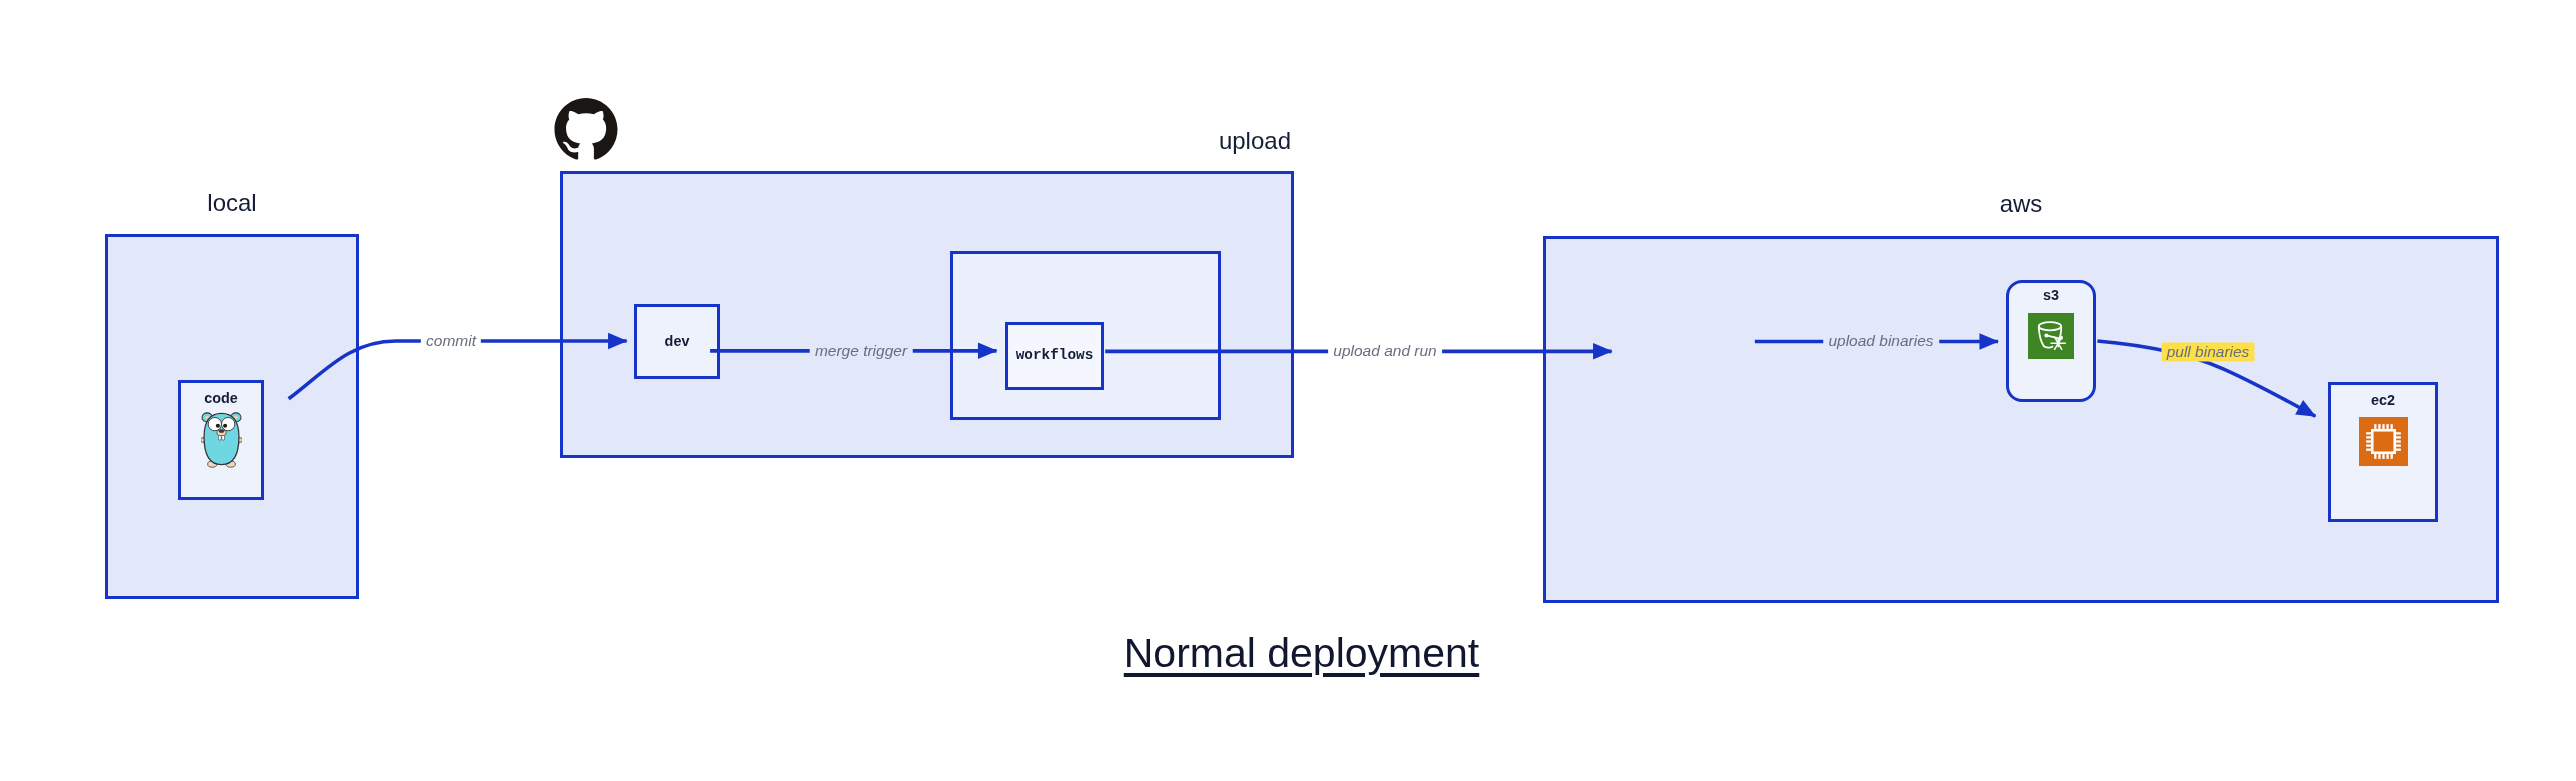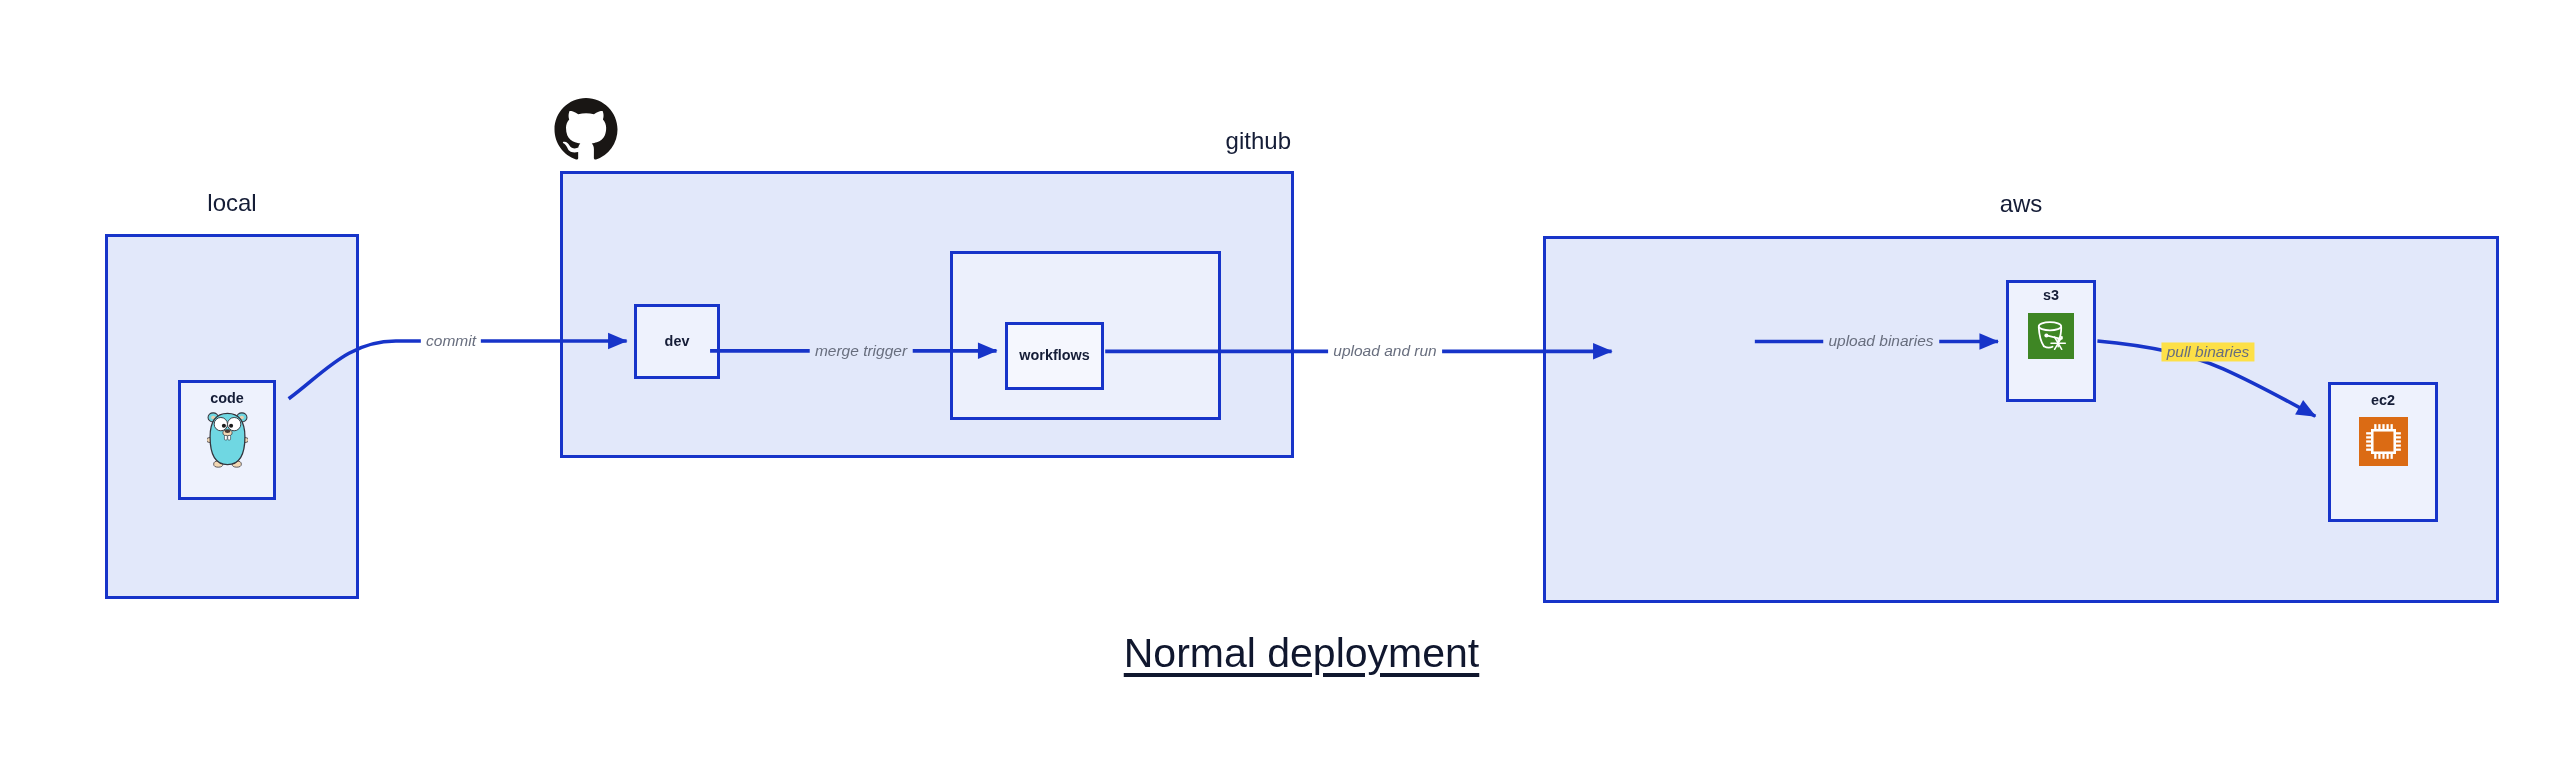--- a/index.html
+++ b/index.html
@@ -20,34 +20,34 @@
          text-decoration:underline;text-decoration-thickness:4.1px;text-underline-offset:6.2px;}
   .edges{position:absolute;left:0;top:0;pointer-events:none;}
   .icon{display:block;}
 </style>
 </head>
 <body>
 
 <div class="canvas">
 
   <div class="grp-label" style="left:105px;top:190px;width:254px;text-align:center;">local</div>
-  <div class="grp-label" style="left:1082px;top:128px;width:209px;text-align:right;">github</div>
+  <div class="grp-label" style="left:1082px;top:128px;width:209px;text-align:right;">upload</div>
   <div class="grp-label small" style="left:950px;top:212px;width:271px;text-align:center;">master</div>
   <div class="grp-label" style="left:1543px;top:191px;width:956px;text-align:center;">aws</div>
 
   <svg class="icon" style="position:absolute;left:554px;top:98px;" width="64" height="63" viewBox="0 0 16 16" fill="#191614">
     <path d="M8 0C3.58 0 0 3.58 0 8c0 3.54 2.29 6.53 5.47 7.59.4.07.55-.17.55-.38 0-.19-.01-.82-.01-1.49-2.01.37-2.53-.49-2.69-.94-.09-.23-.48-.94-.82-1.13-.28-.15-.68-.52-.01-.53.63-.01 1.08.58 1.23.82.72 1.21 1.87.87 2.33.66.07-.52.28-.87.51-1.07-1.78-.2-3.64-.89-3.64-3.95 0-.87.31-1.59.82-2.15-.08-.2-.36-1.02.08-2.12 0 0 .67-.21 2.2.82.64-.18 1.32-.27 2-.27s1.36.09 2 .27c1.53-1.04 2.2-.82 2.2-.82.44 1.1.16 1.92.08 2.12.51.56.82 1.27.82 2.15 0 3.07-1.87 3.75-3.65 3.95.29.25.54.73.54 1.48 0 1.07-.01 1.93-.01 2.2 0 .21.15.46.55.38A8.01 8.01 0 0 0 16 8c0-4.42-3.58-8-8-8z"></path>
   </svg>
 
   <div class="grp" style="left:105px;top:234px;width:254px;height:365px;"></div>
   <div class="grp" style="left:560px;top:171px;width:734px;height:287px;"></div>
   <div class="grp sub" style="left:950px;top:251px;width:271px;height:169px;"></div>
   <div class="grp" style="left:1543px;top:236px;width:956px;height:367px;"></div>
 
-  <div class="node" style="left:178px;top:380px;width:98px;height:120px;">
+  <div class="node" style="left:178px;top:380px;width:86px;height:120px;">
     <div class="node-label" style="margin-top:8.2px;">code</div>
     <svg class="icon" style="margin-top:3.1px;" width="41" height="58" viewBox="0 0 80 112">
       <ellipse cx="12" cy="14" rx="10" ry="9" fill="#6fd7e2" stroke="#35343c" stroke-width="2"></ellipse>
       <ellipse cx="68" cy="14" rx="10" ry="9" fill="#6fd7e2" stroke="#35343c" stroke-width="2"></ellipse>
       <ellipse cx="12" cy="14" rx="4" ry="3.5" fill="#e9cfae"></ellipse>
       <ellipse cx="68" cy="14" rx="4" ry="3.5" fill="#e9cfae"></ellipse>
       <ellipse cx="6" cy="58" rx="7" ry="5" fill="#f2d8b4" stroke="#35343c" stroke-width="1.5"></ellipse>
       <ellipse cx="74" cy="58" rx="7" ry="5" fill="#f2d8b4" stroke="#35343c" stroke-width="1.5"></ellipse>
       <ellipse cx="22" cy="105" rx="9" ry="6" fill="#f2d8b4" stroke="#35343c" stroke-width="1.5"></ellipse>
       <ellipse cx="58" cy="105" rx="9" ry="6" fill="#f2d8b4" stroke="#35343c" stroke-width="1.5"></ellipse>
@@ -60,26 +60,26 @@
       <ellipse cx="40" cy="41" rx="5.5" ry="3.5" fill="#4a3a33"></ellipse>
       <rect x="34" y="49" width="5.5" height="9" rx="2" fill="#ffffff" stroke="#35343c" stroke-width="1.2"></rect>
       <rect x="40.5" y="49" width="5.5" height="9" rx="2" fill="#ffffff" stroke="#35343c" stroke-width="1.2"></rect>
     </svg>
   </div>
 
   <div class="node center" style="left:634px;top:304px;width:86px;height:75px;">
     <div class="node-label">dev</div>
   </div>
 
-  <div class="node center inner" style="left:1005px;top:322px;width:99px;height:68px;">
+  <div class="node center inner" style="left:1005px;top:322px;width:99px;height:68px;font-family:Liberation Mono, monospace;">
     <div class="node-label">workflows</div>
   </div>
 
 
-  <div class="node" style="left:2006px;top:280px;width:90px;height:122px;">
+  <div class="node" style="left:2006px;top:280px;width:90px;height:122px;border-radius:16px;">
     <div class="node-label" style="margin-top:5.2px;">s3</div>
     <svg class="icon" style="margin-top:9.3px;" width="46" height="46" viewBox="0 0 90 90">
       <rect x="0" y="0" width="90" height="90" fill="#3e8624"></rect>
       <g stroke="#ffffff" stroke-width="3.5" fill="none" stroke-linecap="round">
         <ellipse cx="43" cy="26" rx="22" ry="8"></ellipse>
         <path d="M21 28 C22 44 26 58 31 65"></path>
         <path d="M65 28 C65 38 63 48 60 54"></path>
         <path d="M31 65 Q40 70 48 66"></path>
         <path d="M36 44 L62 50 Q68 52 66 47"></path>
       </g>

